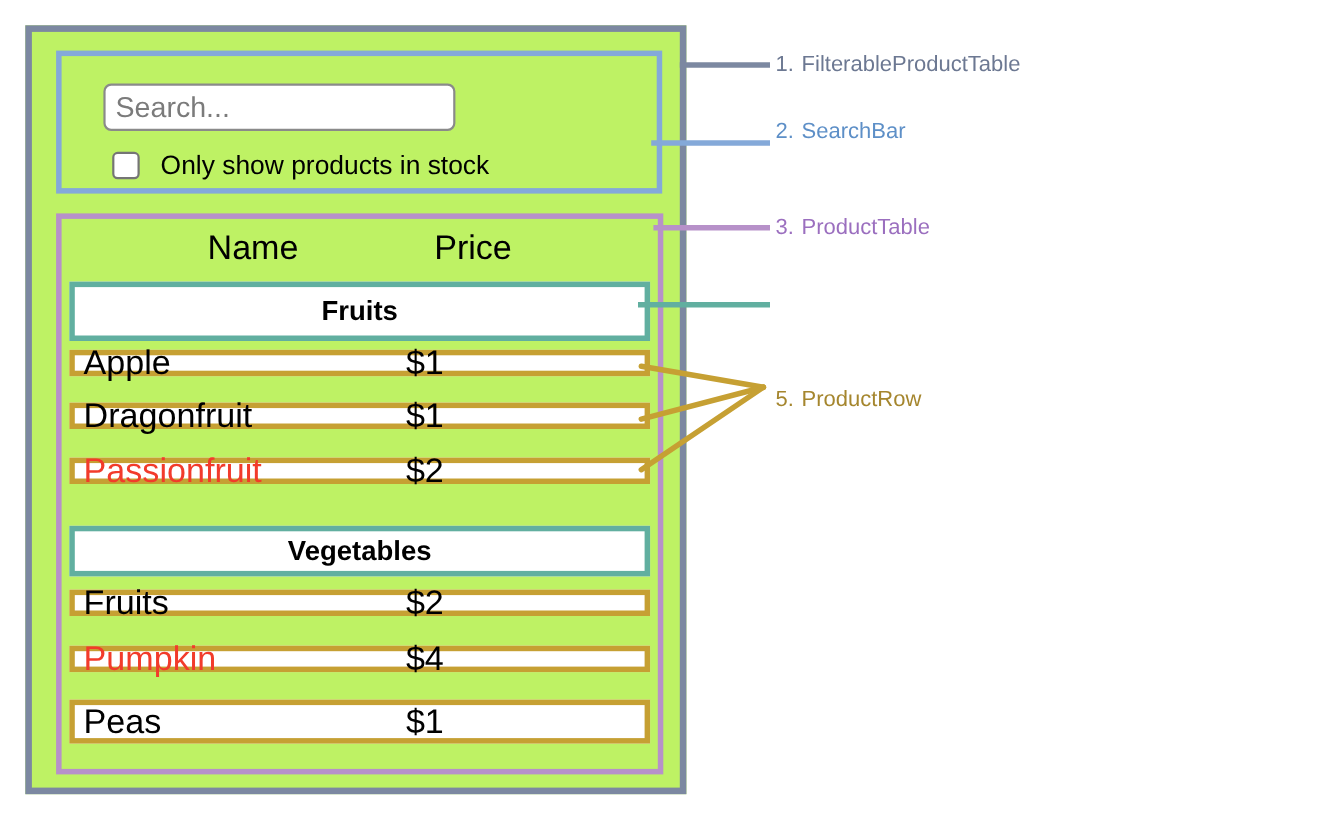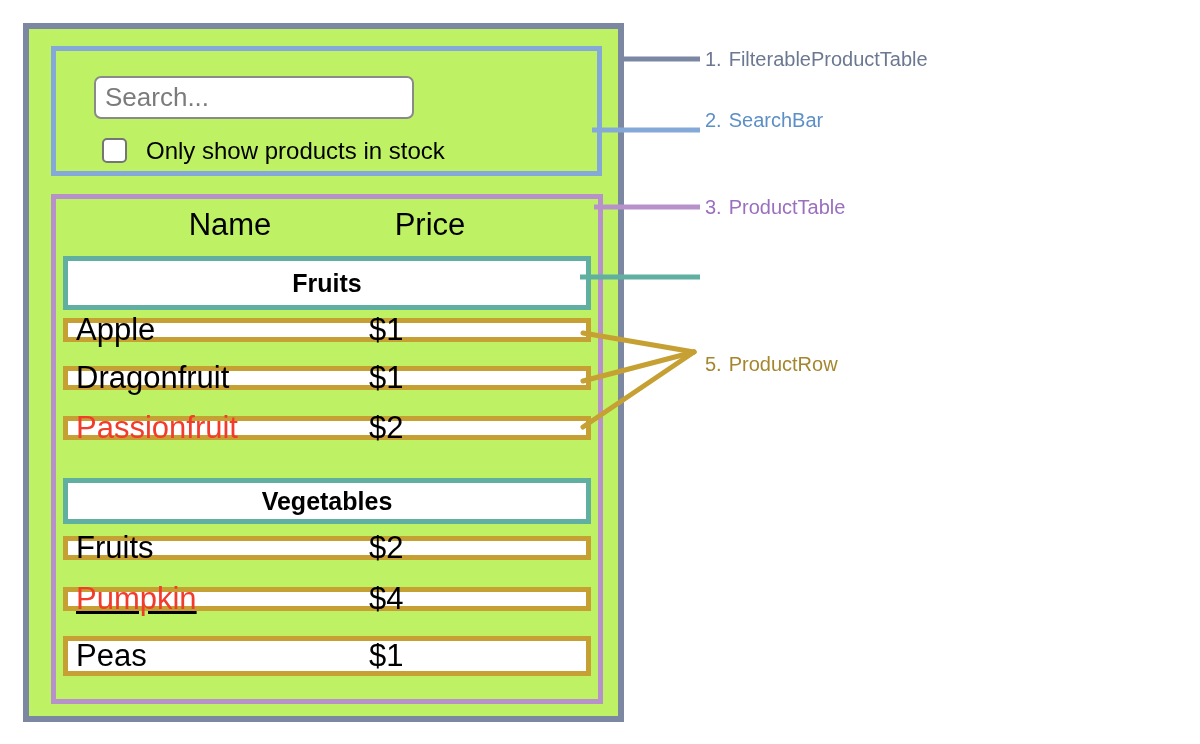--- a/index.html
+++ b/index.html
@@ -102,21 +102,21 @@
     </div>
 
     <div class="cat-row" id="cat-vegetables" style="left:34px;top:449px;">
       <span>Vegetables</span>
     </div>
 
     <div class="prod-row" id="row-spinach" style="left:34px;top:507px;">
       <span class="p-name">Fruits</span>
       <span class="p-price">$2</span>
     </div>
-    <div class="prod-row out-of-stock" id="row-pumpkin" style="left:34px;top:558px;text-decoration:underline;">
+    <div class="prod-row out-of-stock" id="row-pumpkin" style="left:34px;top:558px;">
       <span class="p-name">Pumpkin</span>
       <span class="p-price">$4</span>
     </div>
     <div class="prod-row" id="row-peas" style="left:34px;top:607px;">
       <span class="p-name">Peas</span>
       <span class="p-price">$1</span>
     </div>
   </div>
 
   <svg id="connectors" viewBox="0 0 1200 744">

